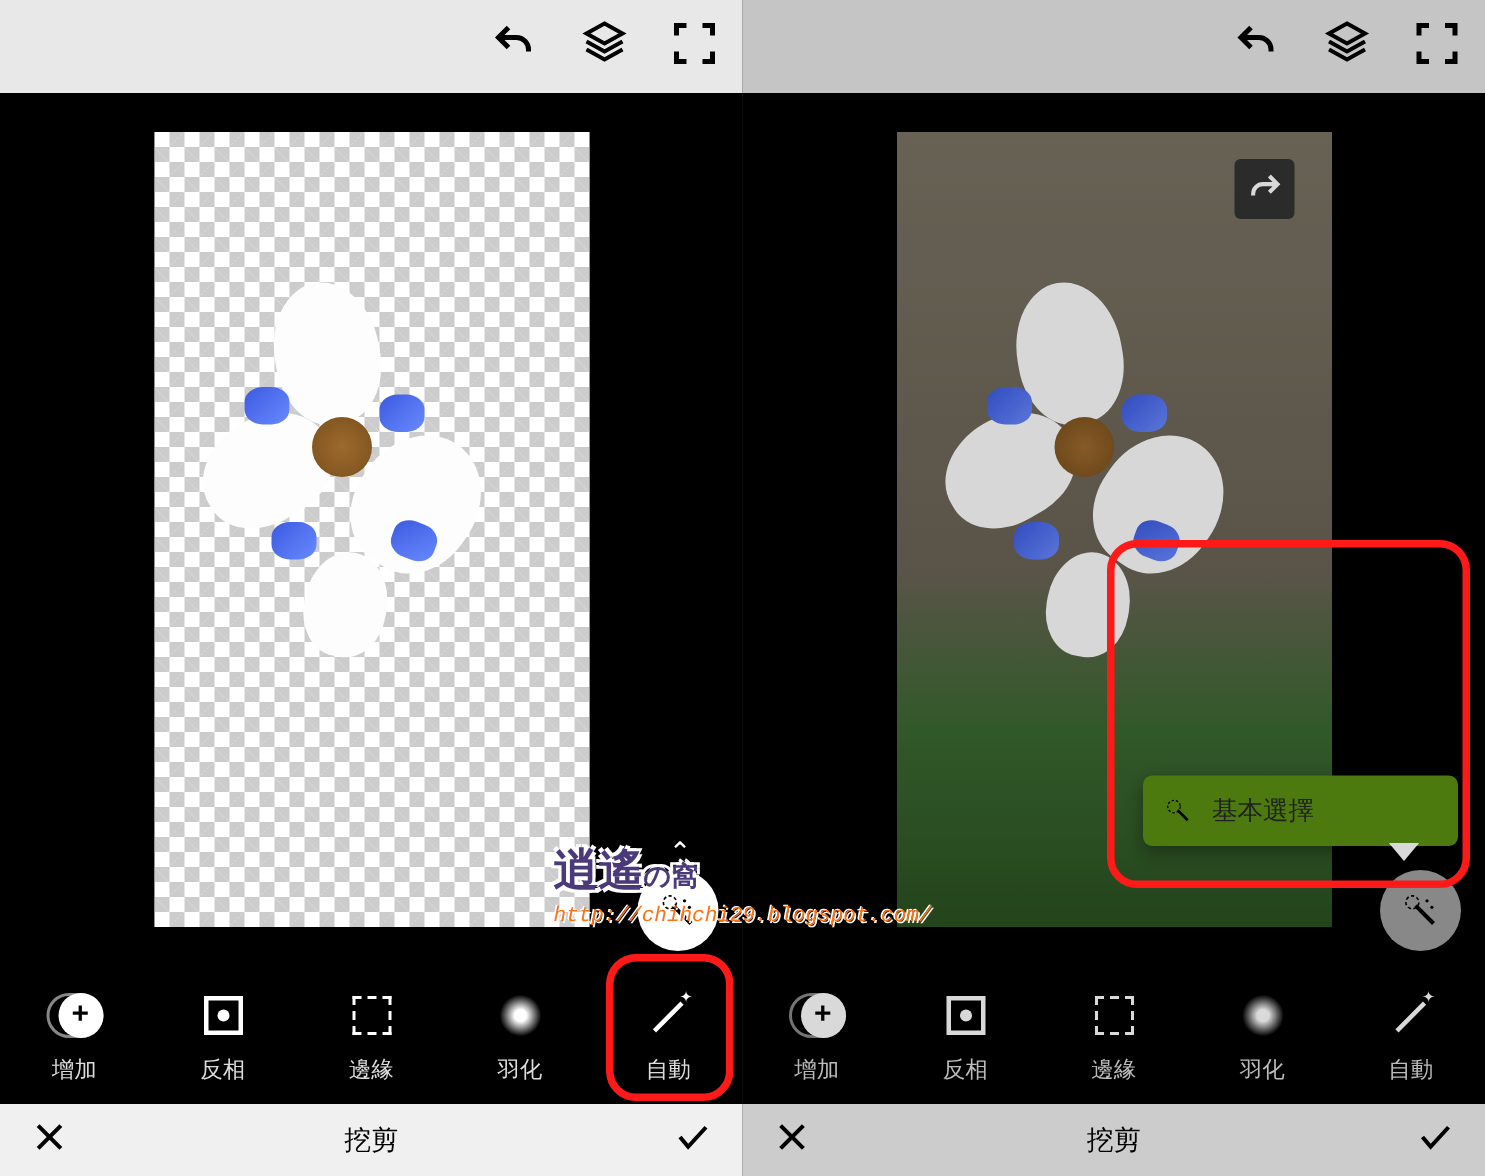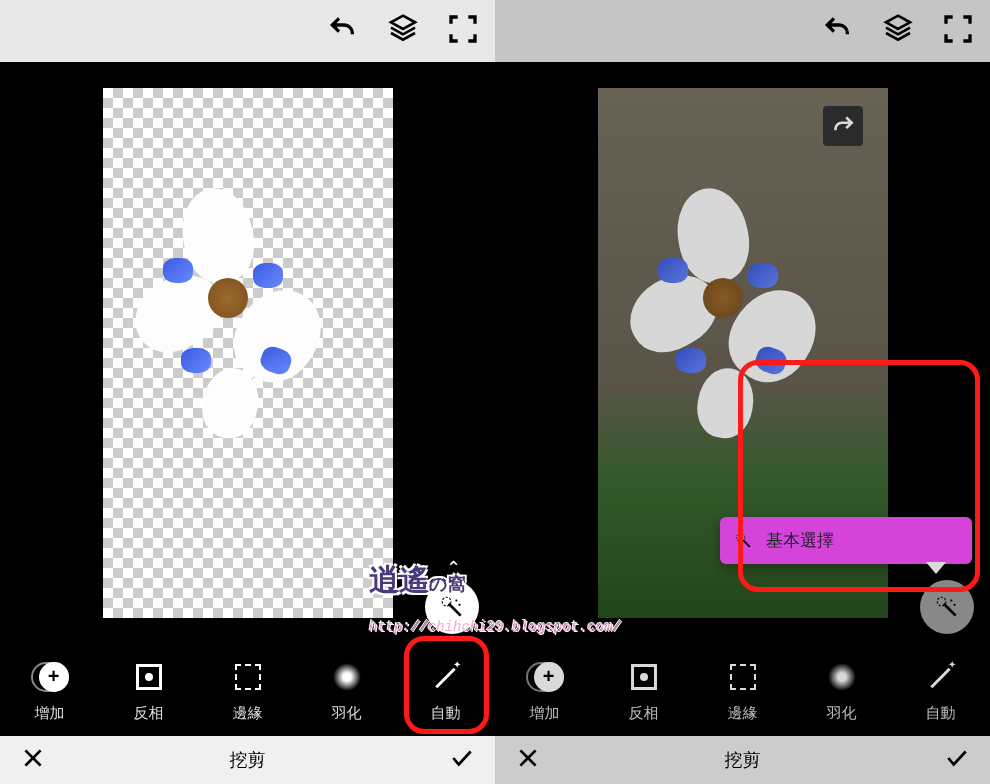--- a/index.html
+++ b/index.html
@@ -60,31 +60,31 @@
   .wand-ic::after{content:"✦"; position:absolute; color:#fff; font-size:10px; right:-2px; top:-4px;}
   
   .bottombar { height: 48px; background: #f0f0f0; display:flex; align-items:center; justify-content:space-between; padding:14px 20px; color:#000; }
   .bottombar .title{ font-size:18px; }
   .x-ic, .chk-ic{ width:26px; height:26px; }
   
   .highlight-box { position:absolute; border:5px solid #ff1a1a; border-radius:20px; pointer-events:none; }
   .hl-auto { left:404px; top:636px; width:85px; height:98px; }
   .hl-popup { left:738px; top:360px; width:242px; height:232px; }
   
-  .popup { position:absolute; right:18px; bottom:80px; width:252px; background:#d946ef; border-radius:6px; box-shadow:0 4px 12px rgba(0,0,0,.35); filter:brightness(1.15); }
+  .popup { position:absolute; right:18px; bottom:80px; width:210px; background:#4d7c0f; border-radius:6px; box-shadow:0 4px 12px rgba(0,0,0,.35); filter:brightness(1.15); }
   .popup-row{ display:flex; align-items:center; padding:12px 14px; gap:12px; font-size:17px; color:#222; }
   .popup-row + .popup-row{ border-top:1px solid #ddd; }
   .popup-ic{ width:20px; height:20px; }
   .popup .chk{ margin-left:auto; }
   .popup-tail{ position:absolute; bottom:-10px; right:26px; width:0; height:0; border-left:10px solid transparent; border-right:10px solid transparent; border-top:12px solid #fff;}
   
   .watermark{ position:absolute; left:50%; top:560px; transform:translateX(-50%); pointer-events:none; z-index:5;font-family:Liberation Mono, monospace; }
   .wm1{ font-size:30px; font-weight:bold; color:#4a3a7a; text-shadow:2px 2px 0 #fff,-2px -2px 0 #fff,2px -2px 0 #fff,-2px 2px 0 #fff; }
   .wm1 .sm{ font-size:18px; }
-  .wm2{ font-size:14px; color:#f9a8d4; font-style:italic; text-shadow:1px 1px 0 #fff,-1px -1px 0 #fff; margin-top:18px; }
+  .wm2{ font-size:14px; color:#f97316; font-style:italic; text-shadow:1px 1px 0 #fff,-1px -1px 0 #fff; margin-top:2px; }
 </style>
 </head>
 <body>
 
 <div class="container">
 
   <div class="pane">
     <div class="topbar">
       <span><svg viewBox="0 0 24 24" fill="none" stroke="#000" stroke-width="2.5">
             <path d="M9 14l-5-5 5-5M4 9h9a6 6 0 016 6v1"></path>

